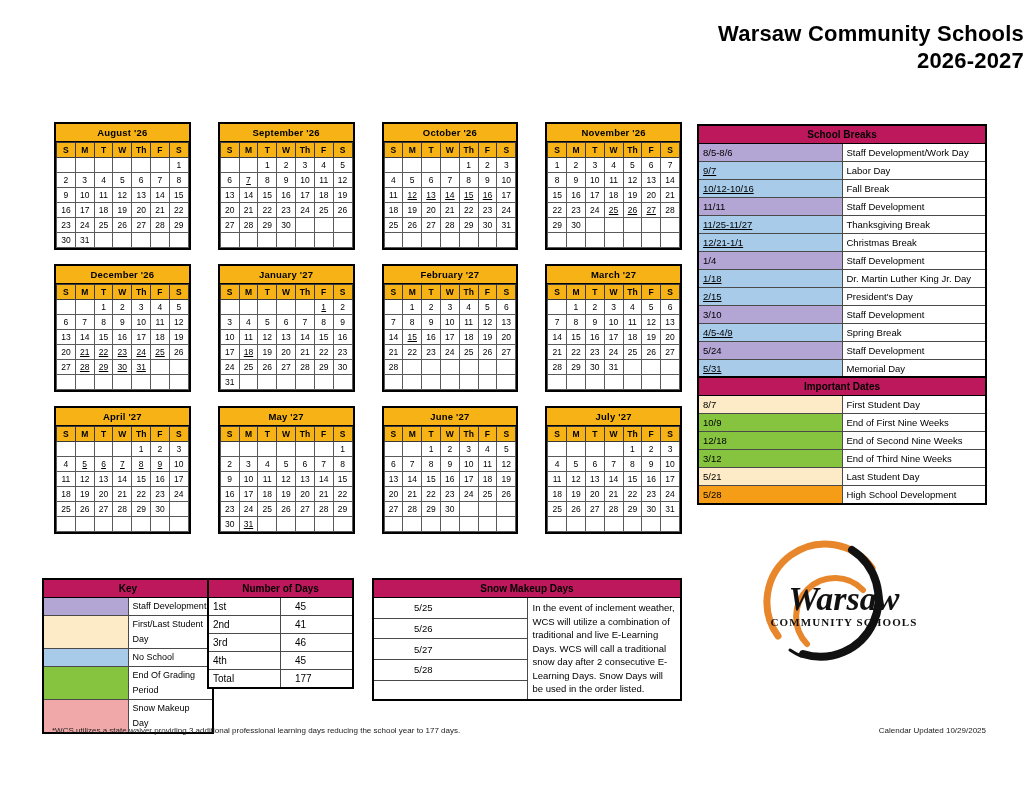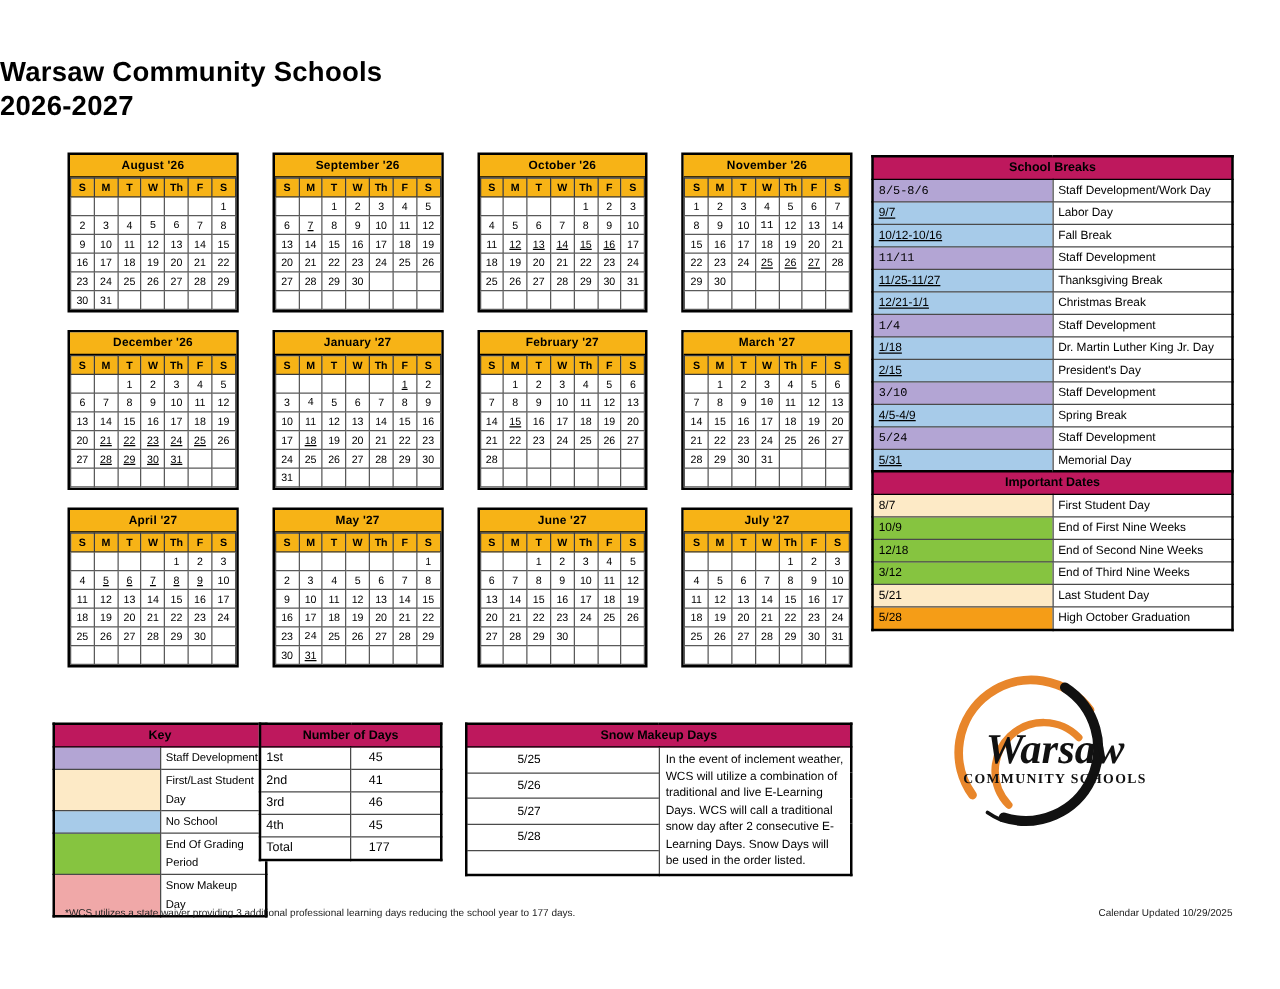--- a/index.html
+++ b/index.html
@@ -7,21 +7,21 @@
   body {
     width:1024px; height:791px;
     background:#ffffff;
     font-family:"Liberation Sans", sans-serif;
     color:#000;
     position:relative;
     overflow:hidden;
   }
 
   
-  #title-block { text-align:left; padding-top:44px; }
+  #title-block { text-align:right; padding-top:20px; }
   #title-block .line1 {
     font-size:22px; font-weight:bold; letter-spacing:.2px; line-height:27px;
   }
   #title-block .line2 {
     font-size:22px; font-weight:bold; letter-spacing:.2px; line-height:27px;
   }
 
   
   #months-area {
     position:absolute; left:42px; top:122px;
@@ -53,21 +53,21 @@
     line-height:14px;
   }
   table.cal th {
     background:#f7b316;
     font-weight:bold;
     font-size:8.5px;
     border-color:#3a3a3a;
   }
   table.cal td { background:#fff; }
   
-  td.hl-staff   { background:#b3a5d4;font-family:Liberation Mono, monospace; }
+  td.hl-staff   { background:#b3a5d4; }
   td.hl-student { background:#fdeac6; }
   td.hl-nosch   { background:#a7cbe9;text-decoration:underline; }
   td.hl-grade   { background:#86c440; }
   td.hl-snow    { background:#f0a8a8; }
   td.hl-grad    { background:#f59d17; }
 
   
   .side-table {
     border:2px solid #000;
     background:#fff;
@@ -1089,21 +1089,21 @@
       <tr>
         <td class="date-col hl-grade">3/12</td>
         <td>End of Third Nine Weeks</td>
       </tr>
       <tr>
         <td class="date-col hl-student">5/21</td>
         <td>Last Student Day</td>
       </tr>
       <tr>
         <td class="date-col hl-grad">5/28</td>
-        <td>High October Graduation</td>
+        <td>High School Development</td>
       </tr>
     </tbody>
 </table>
 
 <table class="side-table" id="key-table">
   <thead>
     <tr>
         <th class="hdr" colspan="2">Key</th>
       </tr>
   </thead>

